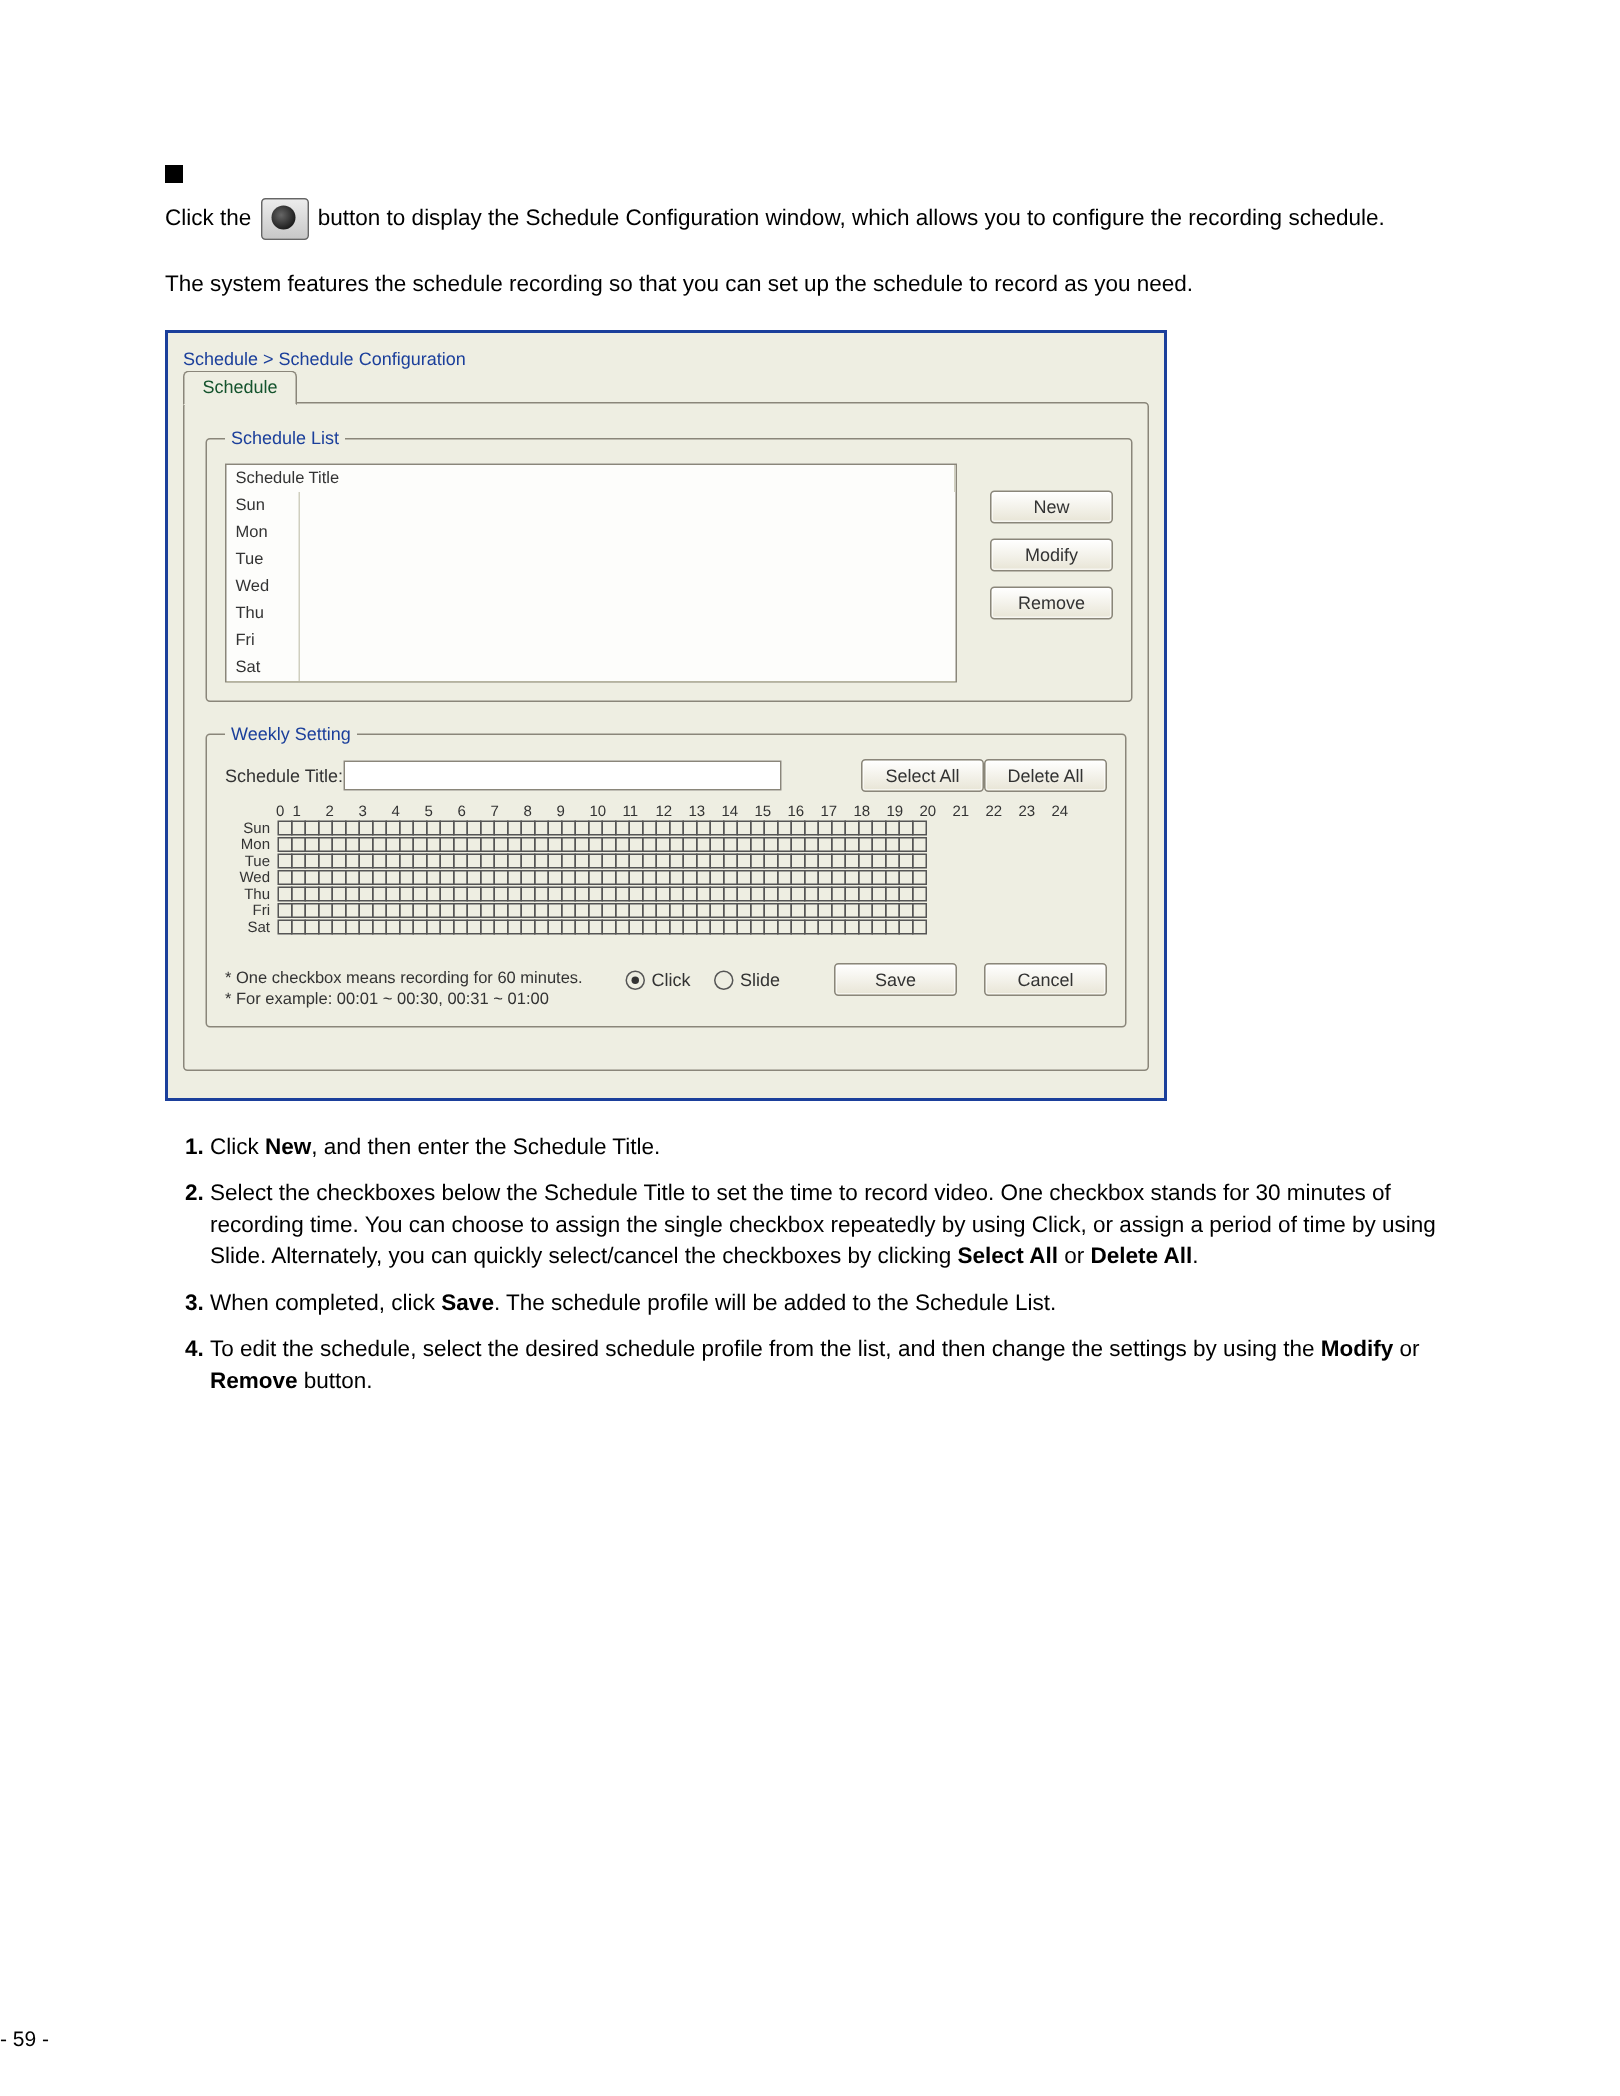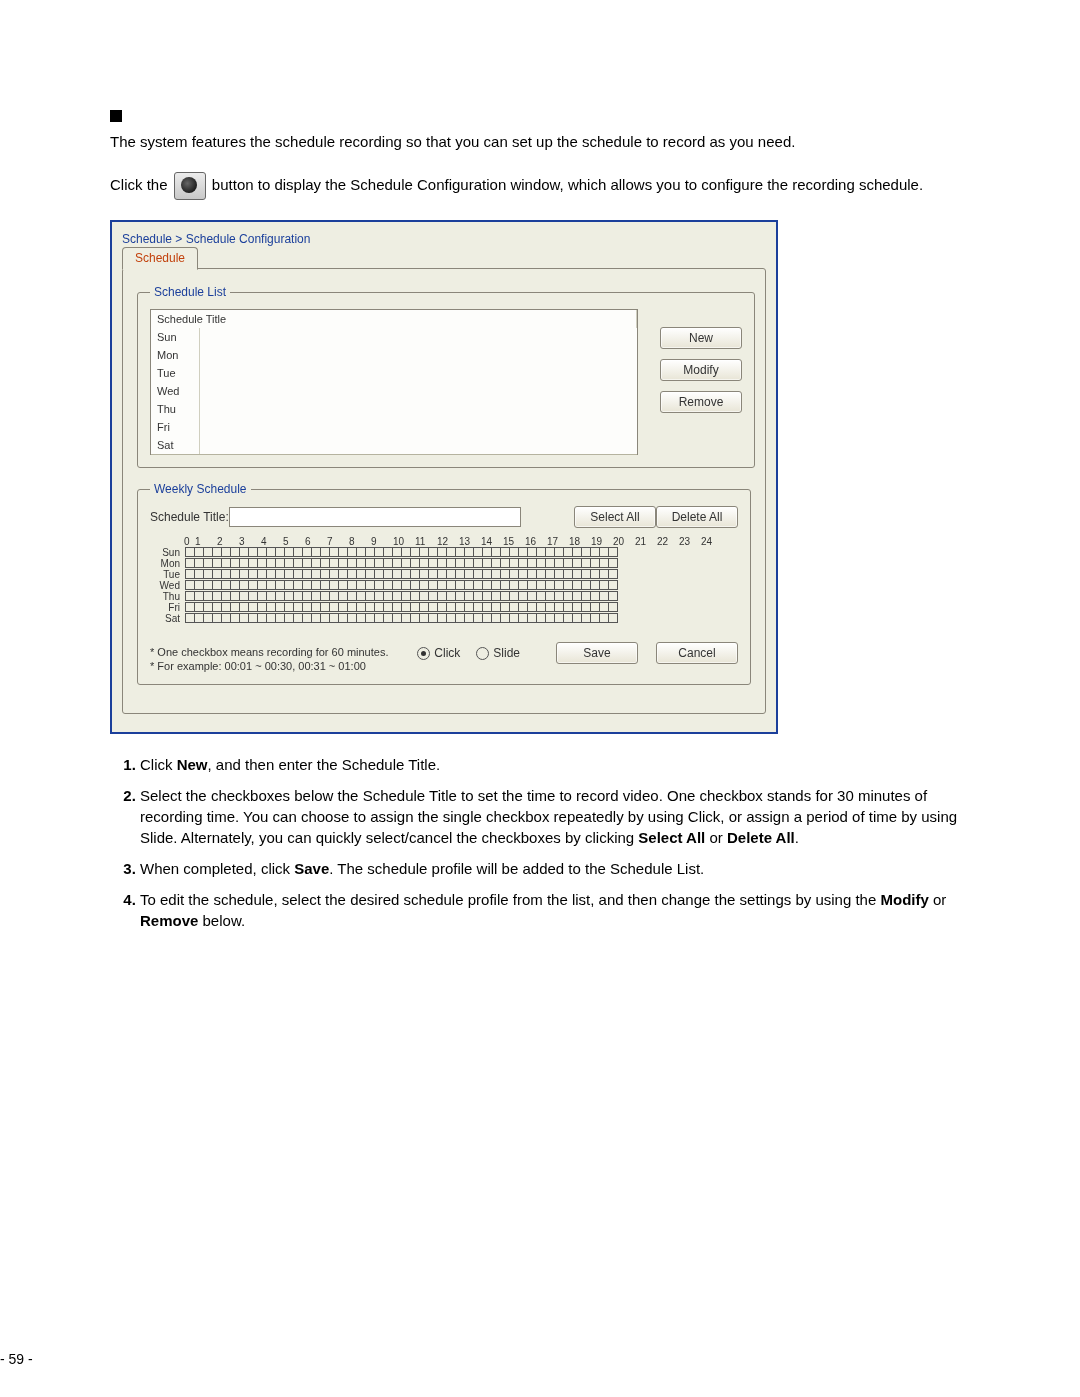--- a/index.html
+++ b/index.html
@@ -66,21 +66,21 @@
   .breadcrumb { margin-bottom: 22px; color: #1b3f9b; }
 
   .tabframe { border: 1px solid #8a867a; border-radius: 3px; margin-top: 10px; padding: 16px 14px 14px 14px; position: relative; }
   .tab {
     position: absolute; top: -22px; left: -1px;
     padding: 3px 12px 4px 12px;
     border: 1px solid #8a867a;
     border-bottom-color: #eeeee2;
     background: #eeeee2;
     border-radius: 4px 4px 0 0;
-    color: #c2410c;
+    color: #14532d;
   }
 
   fieldset {
     border: 1px solid #8a867a; border-radius: 3px;
     margin: 0 0 14px 0; padding: 10px 12px 12px 12px;
   }
   legend { padding: 0 4px; color: #1b3f9b; }
 
   .list-box {
     width: 486px; height: 144px; border: 1px solid #8a867a; background: #fdfdfb;
@@ -145,27 +145,27 @@
 </style>
 </head>
 <body>
 
 <div class="page">
 
   <div class="heading-row">
     <div class="bullet-sq"></div>
   </div>
 
-  <div class="para">The system features the schedule recording so that you can set up the schedule to record as you need.</div>
-
   <div class="para">
     <span>Click the </span>
     <span class="inline-icon"></span>
     <span> button to display the Schedule Configuration window, which allows you to configure the recording schedule.</span>
   </div>
+
+  <div class="para">The system features the schedule recording so that you can set up the schedule to record as you need.</div>
 
   <div class="dialog">
     <div class="dialog-body">
       <div class="breadcrumb">Schedule &gt; Schedule Configuration</div>
 
       <div class="tabframe">
         <div class="tab">Schedule</div>
 
         <fieldset>
           <legend>Schedule List</legend>
@@ -184,21 +184,21 @@
             </div>
             <div class="btn-col">
               <div class="winxp-btn">New</div>
               <div class="winxp-btn">Modify</div>
               <div class="winxp-btn">Remove</div>
             </div>
           </div>
         </fieldset>
 
         <fieldset>
-          <legend>Weekly Schedule</legend>
+          <legend>Weekly Setting</legend>
 
           <div class="row">
             <span class="label-dark">Schedule Title:</span>
             <div class="title-input"></div>
             <div style="flex:1"></div>
             <div class="winxp-btn">Select All</div>
             <div class="winxp-btn">Delete All</div>
           </div>
 
           <div class="grid-wrap">
@@ -634,18 +634,18 @@
     <li>
       <span>Click </span><b>New</b><span>, and then enter the Schedule Title.</span>
     </li>
     <li>
       <span>Select the checkboxes below the Schedule Title to set the time to record video. One checkbox stands for 30 minutes of recording time. You can choose to assign the single checkbox repeatedly by using Click, or assign a period of time by using Slide. Alternately, you can quickly select/cancel the checkboxes by clicking </span><b>Select All</b><span> or </span><b>Delete All</b><span>.</span>
     </li>
     <li>
       <span>When completed, click </span><b>Save</b><span>. The schedule profile will be added to the Schedule List.</span>
     </li>
     <li>
-      <span>To edit the schedule, select the desired schedule profile from the list, and then change the settings by using the </span><b>Modify</b><span> or </span><b>Remove</b><span> below.</span>
+      <span>To edit the schedule, select the desired schedule profile from the list, and then change the settings by using the </span><b>Modify</b><span> or </span><b>Remove</b><span> button.</span>
     </li>
   </ol>
 
   <div class="page-num">- 59 -</div>
 </div>
 
 </body></html>

